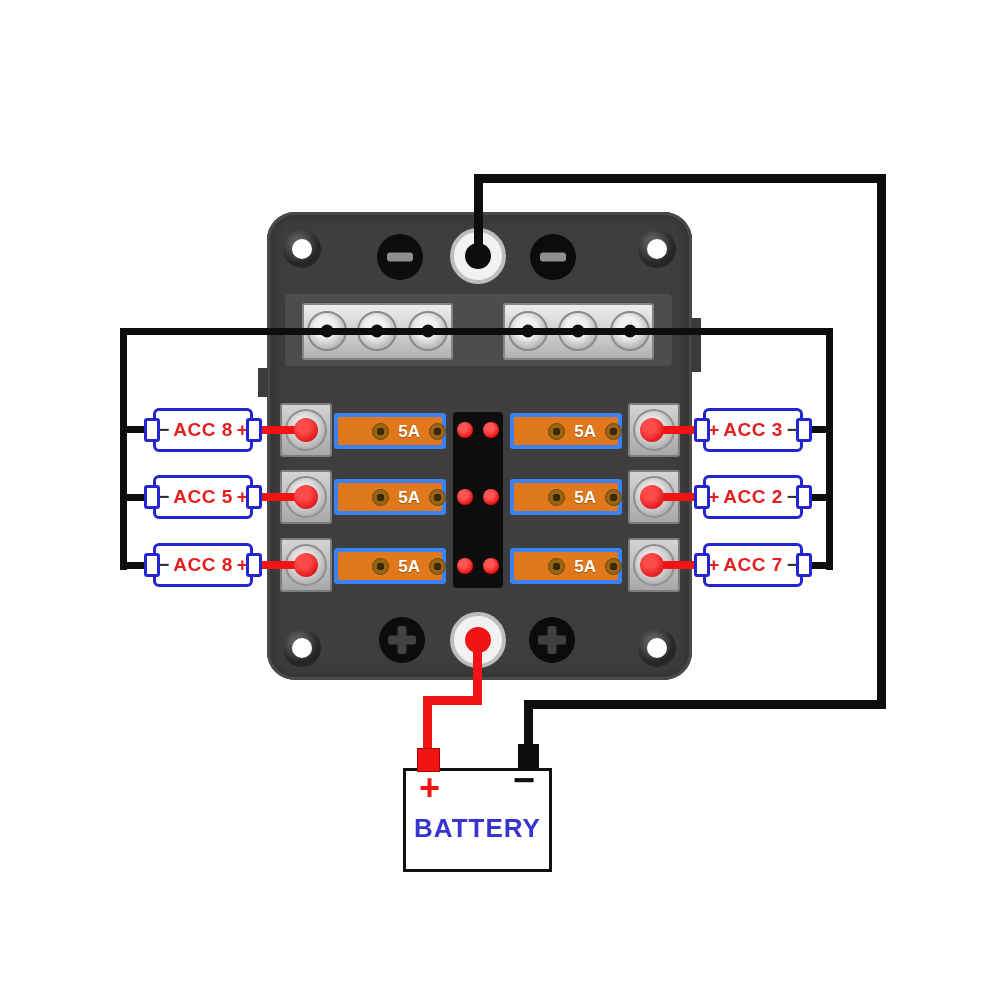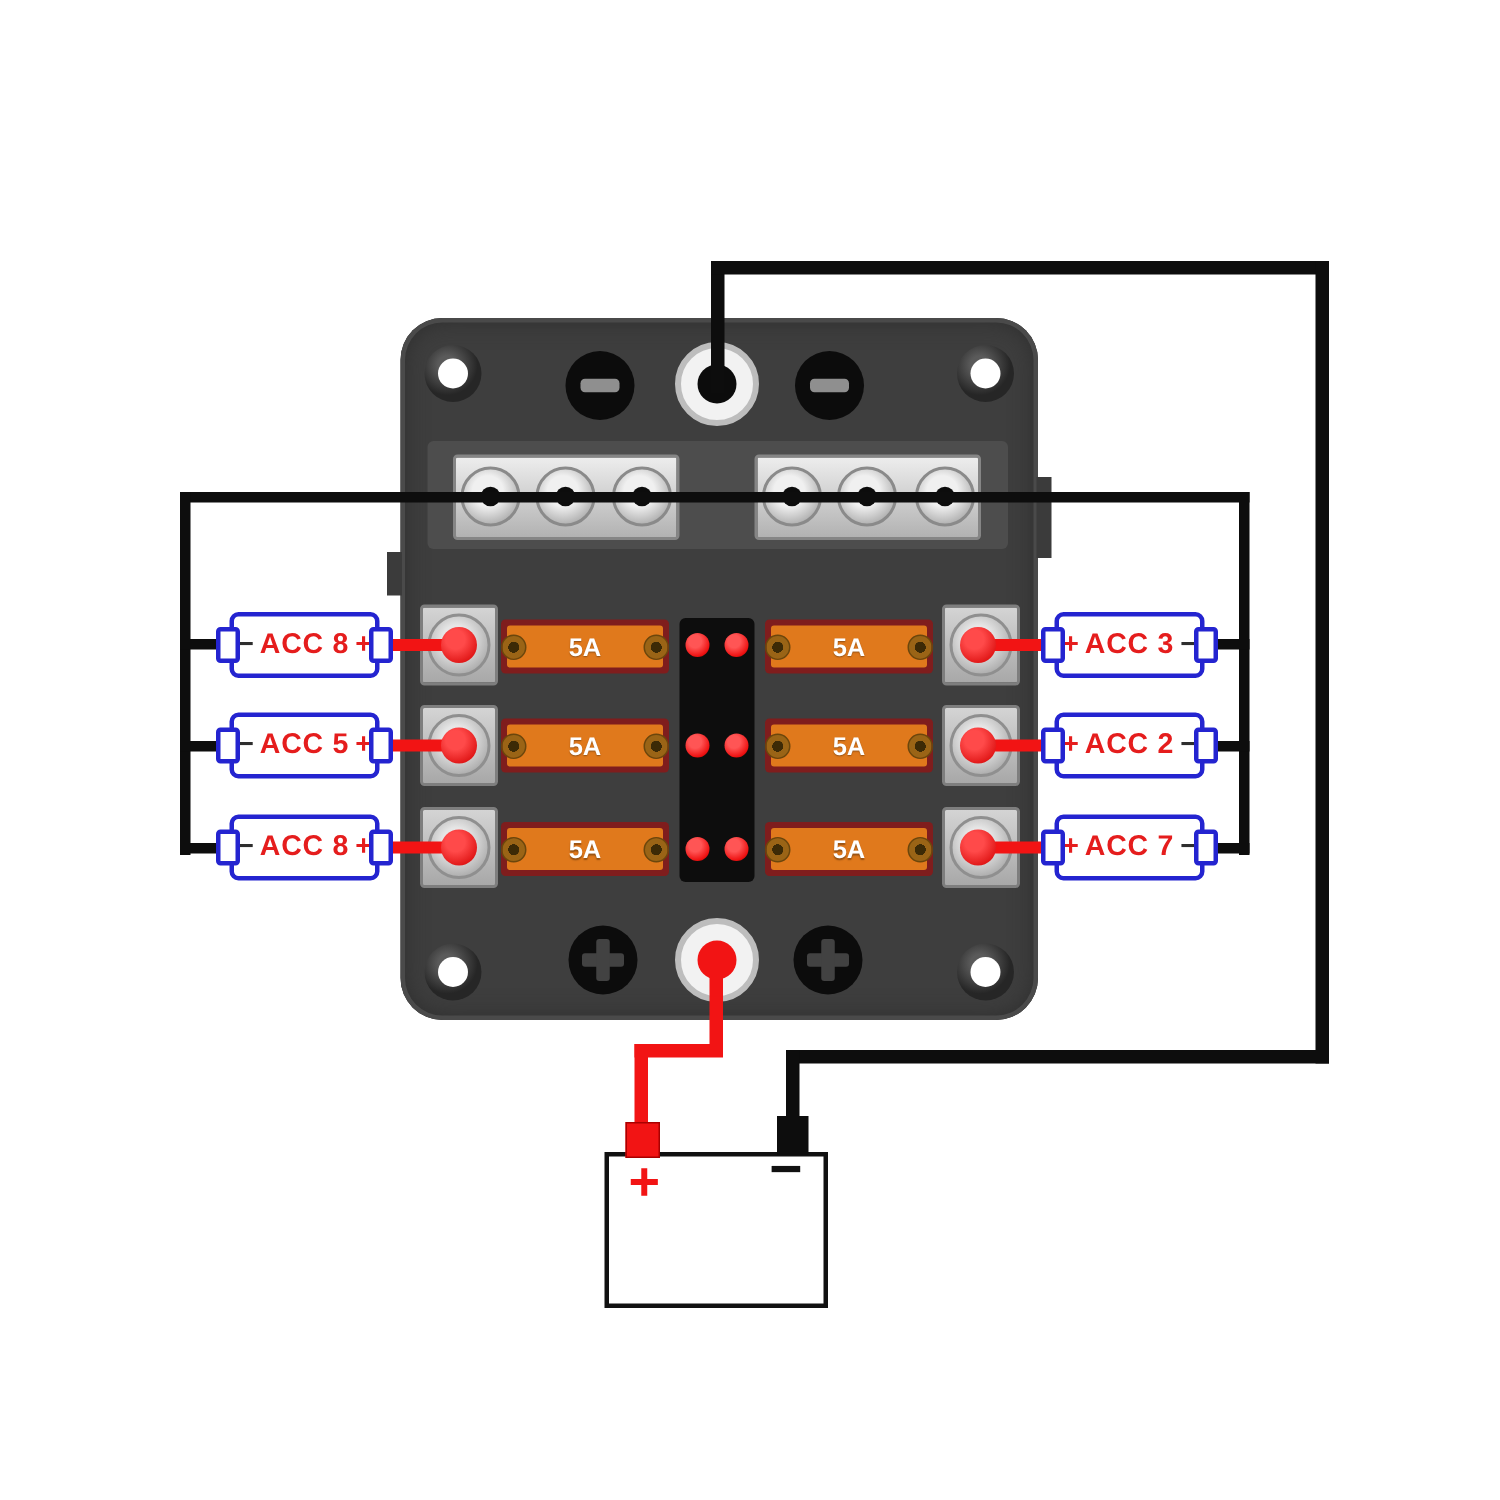--- a/index.html
+++ b/index.html
@@ -50,22 +50,22 @@
           border:2px solid #7e7e7e;border-radius:3px;box-sizing:border-box;}
   .sq-term::after{content:"";position:absolute;left:50%;top:50%;width:42px;height:42px;border-radius:50%;
           background:radial-gradient(circle at 45% 40%,#e6e6e6 0 30%,#b5b5b5 70%,#8d8d8d 100%);
           border:2px solid #8f8f8f;transform:translate(-50%,-50%);box-sizing:border-box;}
   .red-dot{position:absolute;width:24px;height:24px;border-radius:50%;z-index:3;
           background:radial-gradient(circle at 40% 35%,#ff4a4a 0 30%,#d60606 90%);
           transform:translate(-50%,-50%);}
   .led-strip{position:absolute;left:186px;top:200px;width:50px;height:176px;background:#0d0d0d;border-radius:4px;}
   .led{position:absolute;width:16px;height:16px;border-radius:50%;
        background:radial-gradient(circle at 40% 35%,#ff5555 0 30%,var(--led-red) 70%,#8f0000 100%);}
-  .fuse{position:absolute;width:112px;height:36px;background:#7f1d1d;border-radius:3px;
-        display:flex;align-items:center;justify-content:space-between;gap:9px;}
+  .fuse{position:absolute;width:112px;height:36px;background:#3b82f6;border-radius:3px;
+        display:flex;align-items:center;justify-content:flex-end;gap:9px;}
   .fuse::before{content:"";position:absolute;inset:4px;background:var(--fuse-orange);border-radius:2px;}
   .contact{position:relative;width:15px;height:15px;border-radius:50%;z-index:1;
         background:radial-gradient(circle at 50% 50%,#3c2a06 0 34%,#9a6416 35%);border:1px solid #6b460c;}
   .fuse-label{position:relative;z-index:1;color:#fff;font-weight:bold;font-size:17px;line-height:1;
         text-shadow:0 1px 1px rgba(0,0,0,.35);}
   
   .acc-label{position:absolute;width:100px;height:44px;background:#fff;z-index:4;
         border:3px solid var(--label-border-blue);border-radius:6px;box-sizing:border-box;
         display:flex;align-items:center;justify-content:center;gap:4px;
         font-weight:bold;font-size:19px;white-space:nowrap;}
@@ -252,15 +252,16 @@
     <span class="tab tl"></span>
     <span class="sign-red">+</span>
     <span class="acc-name">ACC 7</span>
     <span class="sign-dark">−</span>
     <span class="tab tr"></span>
   </div>
 
   <div class="battery">
     <span class="bat-plus">+</span>
     <span class="bat-minus">−</span>
+    <div class="bat-name">BATTERY</div>
   </div>
 
 </div>
 
 </body></html>

